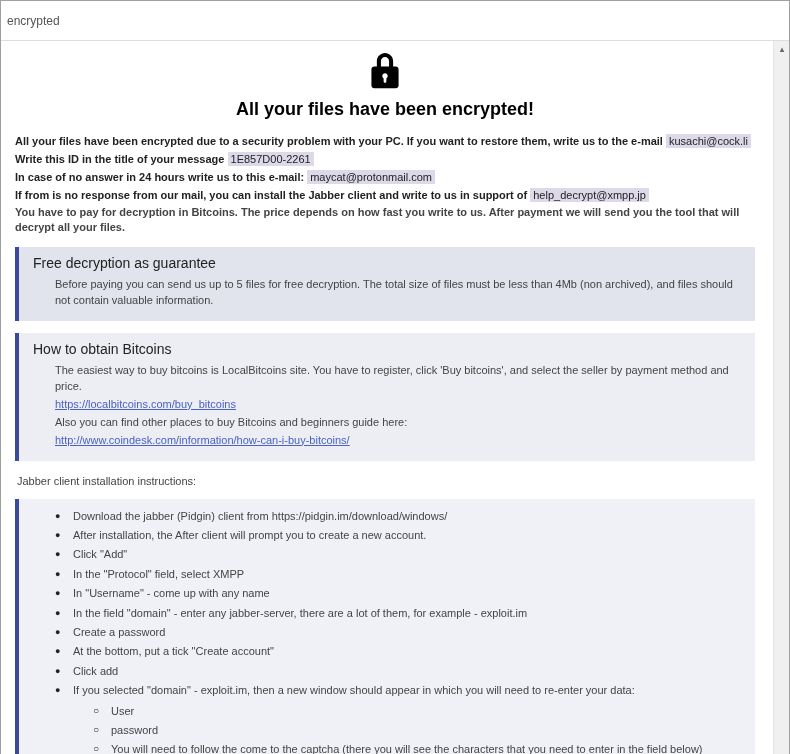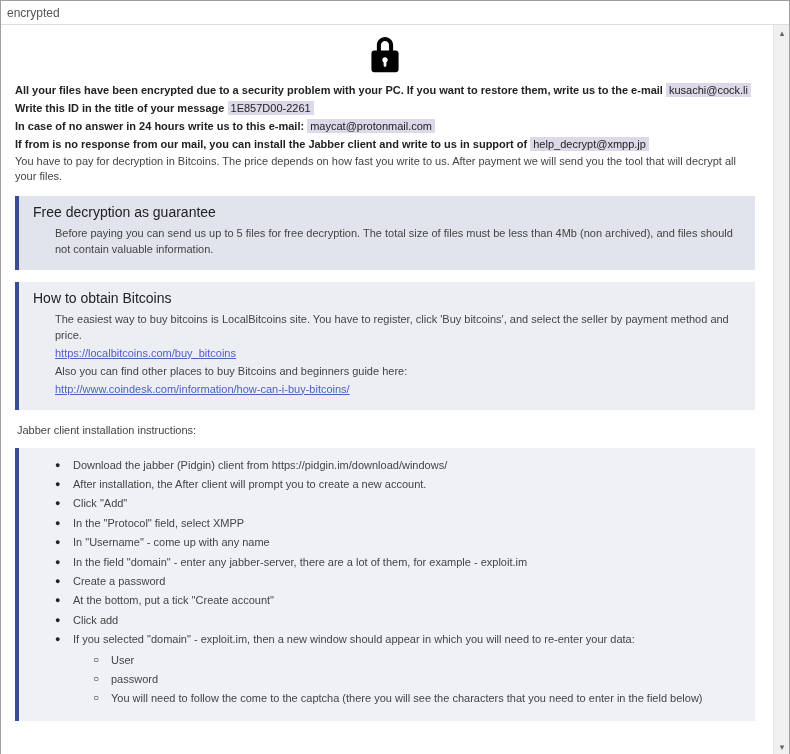--- a/index.html
+++ b/index.html
@@ -1,30 +1,30 @@
 <!DOCTYPE html>
 <html><head>
 <meta charset="utf-8">
 <style>
 * { margin: 0; padding: 0; box-sizing: border-box; }
 body { font-family: Tahoma, Verdana, sans-serif; background: #fff; font-size: 11px; color: #333; }
 .window { width: 790px; border: 1px solid #a0a0a0; background: #fff; }
-.titlebar { height: 24px; background: #fff; border-bottom: 1px solid #ddd; display: flex; align-items: center; padding: 0 6px; font-size: 12px; color: #555; }
+.titlebar { height: 40px; background: #fff; border-bottom: 1px solid #ddd; display: flex; align-items: center; padding: 0 6px; font-size: 12px; color: #555; }
 .body-wrap { position: relative; height: 730px; overflow: hidden; }
 .scrollbar { position: absolute; right: 0; top: 0; width: 16px; height: 100%; background: #f0f0f0; border-left: 1px solid #e6e6e6; }
 .scrollbar .up, .scrollbar .down { width: 16px; height: 16px; display: flex; align-items: center; justify-content: center; font-size: 9px; color: #666; cursor: pointer; }
 .scrollbar .down { position: absolute; bottom: 0; }
 .content { padding: 12px 18px 12px 14px; margin-right: 16px; }
 .lock-row { text-align: center; margin-bottom: 6px; }
 .lock-row svg { width: 34px; height: 38px; }
 h1 { text-align: center; font-size: 18px; font-weight: bold; margin-bottom: 14px; color: #000; }
 .intro p { margin-bottom: 3px; font-size: 11px; color: #222; line-height: 1.35; }
 .intro b { font-weight: bold; }
 .hl { background: #ded9e9; padding: 1px 3px; }
-.intro .foot { font-weight: normal; color: #444; margin-top: 2px; }
+.intro .foot { font-weight: bold; color: #444; margin-top: 2px; }
 .panel { border-left: 4px solid; margin-top: 12px; padding: 8px 10px 10px 14px; }
 .panel.blue { border-color: #3a4b9b; background: #e2e4ed; }
 .panel.pale { border-color: #3a4b9b; background: #eceef4; }
 .panel.paler { border-color: #3a4b9b; background: #f0f1f7; }
 .panel .ptitle { font-weight: normal; font-size: 14px; margin-bottom: 6px; color: #222; }
 .panel .pbody { padding-left: 22px; font-size: 11px; color: #444; line-height: 1.45; }
 .panel .pbody p { margin-bottom: 2px; }
 .panel a { color: #4a62c4; text-decoration: underline; }
 ul.bul { list-style: none; padding-left: 22px; }
 ul.bul > li { position: relative; padding: 2px 0 2px 18px; font-size: 11px; color: #444; line-height: 1.4; }
@@ -47,20 +47,21 @@
       <div class="down">▾</div>
     </div>
     <div class="content">
 
       <div class="lock-row">
         <svg viewBox="0 0 24 28">
           <path fill="#000" d="M12 0c-3.3 0-6 2.7-6 6v4H4c-1.1 0-2 .9-2 2v12c0 1.1.9 2 2 2h16c1.1 0 2-.9 2-2V12c0-1.1-.9-2-2-2h-2V6c0-3.3-2.7-6-6-6zm0 3c1.7 0 3 1.3 3 3v4H9V6c0-1.7 1.3-3 3-3zm0 12c1.1 0 2 .9 2 2 0 .7-.4 1.4-1 1.7V21c0 .6-.4 1-1 1s-1-.4-1-1v-2.3c-.6-.3-1-1-1-1.7 0-1.1.9-2 2-2z"></path>
         </svg>
       </div>
 
+      <h1>All your files have been encrypted!</h1>
 
       <div class="intro">
         <p><b>All your files have been encrypted due to a security problem with your PC. If you want to restore them, write us to the e-mail</b> <span class="hl">kusachi@cock.li</span></p>
         <p><b>Write this ID in the title of your message</b> <span class="hl">1E857D00-2261</span></p>
         <p><b>In case of no answer in 24 hours write us to this e-mail:</b> <span class="hl">maycat@protonmail.com</span></p>
         <p><b>If from is no response from our mail, you can install the Jabber client and write to us in support of</b> <span class="hl">help_decrypt@xmpp.jp</span></p>
         <p class="foot">You have to pay for decryption in Bitcoins. The price depends on how fast you write to us. After payment we will send you the tool that will decrypt all your files.</p>
       </div>
 
       <div class="panel blue">

